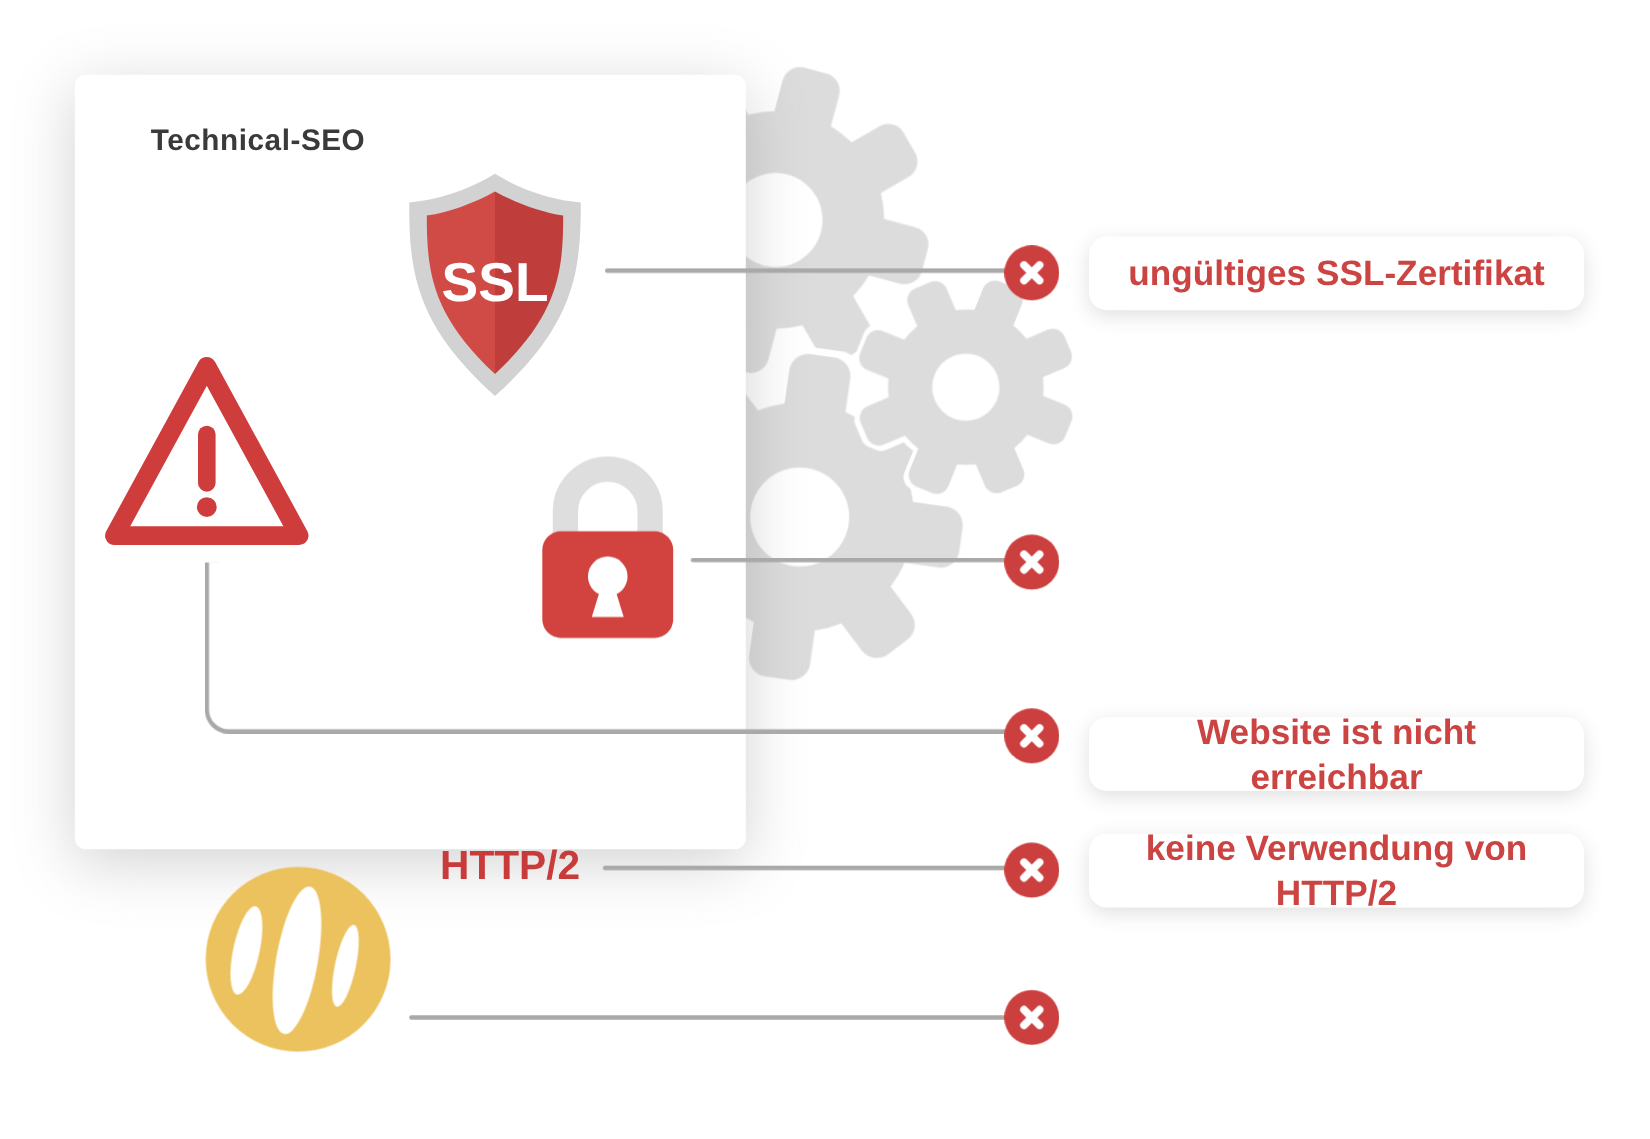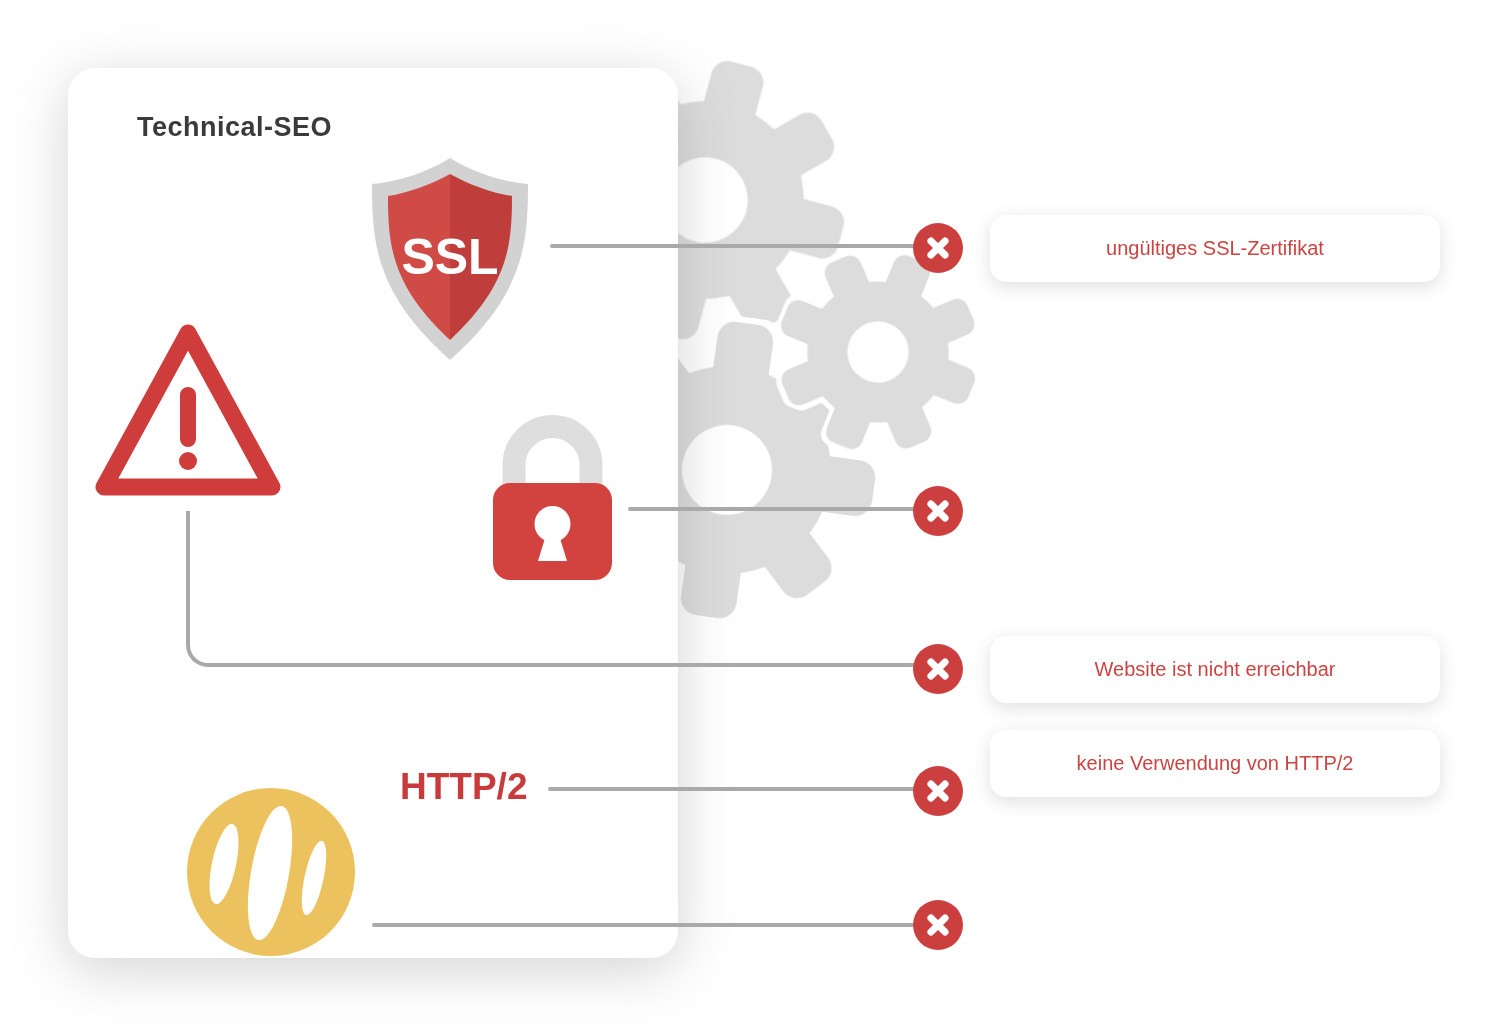--- a/index.html
+++ b/index.html
@@ -3,22 +3,22 @@
 <meta charset="utf-8">
 <style>
   html,body{margin:0;padding:0;background:#ffffff;}
   *{box-sizing:border-box;}
   .stage{
     position:relative;width:1500px;height:1035px;overflow:hidden;
     background:#ffffff;font-family:"Liberation Sans",sans-serif;
   }
   .gears{position:absolute;left:0;top:0;pointer-events:none;}
   .card{
-    position:absolute;left:68px;top:68px;width:610px;height:890px;
-    background:#ffffff;border-radius:27px;
+    position:absolute;left:68px;top:68px;width:610px;height:704px;
+    background:#ffffff;border-radius:10px;
     box-shadow:0 12px 55px rgba(110,110,110,0.30);
     text-align:right;
   }
   .card-title{
     position:absolute;left:69px;top:44px;
     font-size:27px;font-weight:600;color:#3a3a3a;letter-spacing:0.5px;
   }
   .icon{position:absolute;}
   .shield-icon{left:360px;top:152px;}
   .lock-icon{left:480px;top:405px;}
@@ -47,27 +47,27 @@
     border-radius:4px;background:#ffffff;
   }
   .xmark::before{transform:translate(-50%,-50%) rotate(45deg);}
   .xmark::after{transform:translate(-50%,-50%) rotate(-45deg);}
   .x1{top:223px;} .x2{top:486px;} .x3{top:644px;} .x4{top:766px;} .x5{top:900px;}
   .issue-box{
     position:absolute;left:990px;width:450px;
     background:#ffffff;border-radius:16px;
     box-shadow:0 5px 18px rgba(60,60,60,0.16);
     display:flex;align-items:center;justify-content:center;
-    text-align:center;color:#cb4442;font-size:20px;font-weight:400;
+    text-align:center;color:#cb4442;font-size:32px;font-weight:700;
     line-height:1.28;padding:0 20px;
   }
   .box1{top:215px;height:67px;}
   .box2{top:454px;height:114px;flex-direction:column;}
-  .box3{top:636px;height:67px;}
-  .box4{top:730px;height:67px;}
+  .box3{top:652px;height:67px;}
+  .box4{top:758px;height:67px;}
   .box5{top:891px;height:67px;}
 </style>
 </head>
 <body>
 
 <div class="stage">
 
   <svg class="gears" width="1500" height="1035" viewBox="0 0 1500 1035" aria-hidden="true">
     <defs>
       <filter id="halo" x="-40%" y="-40%" width="180%" height="180%">

